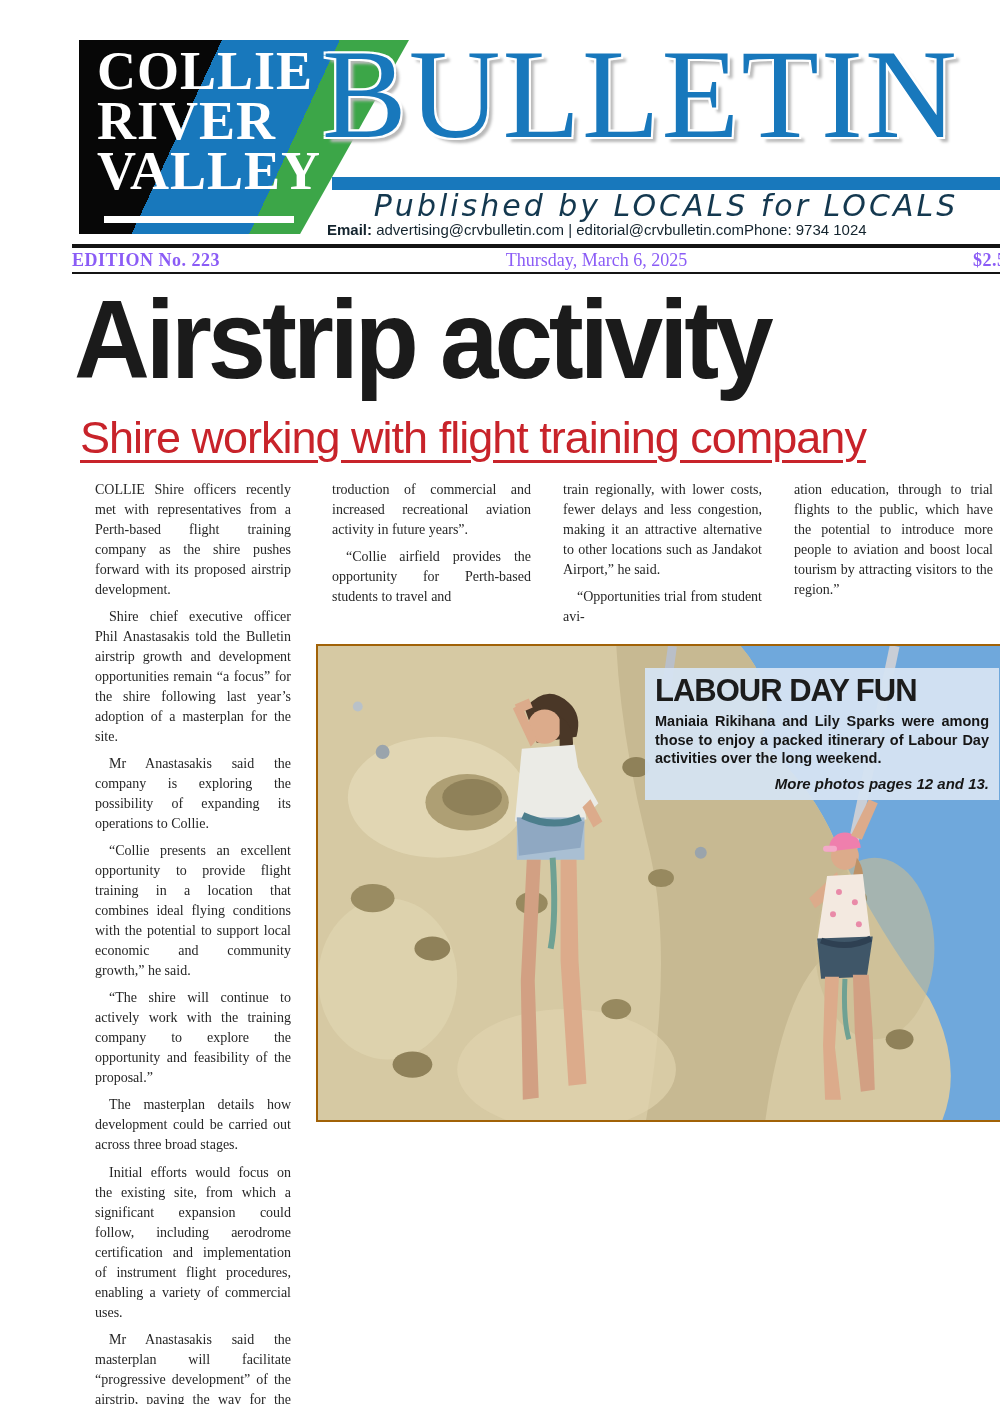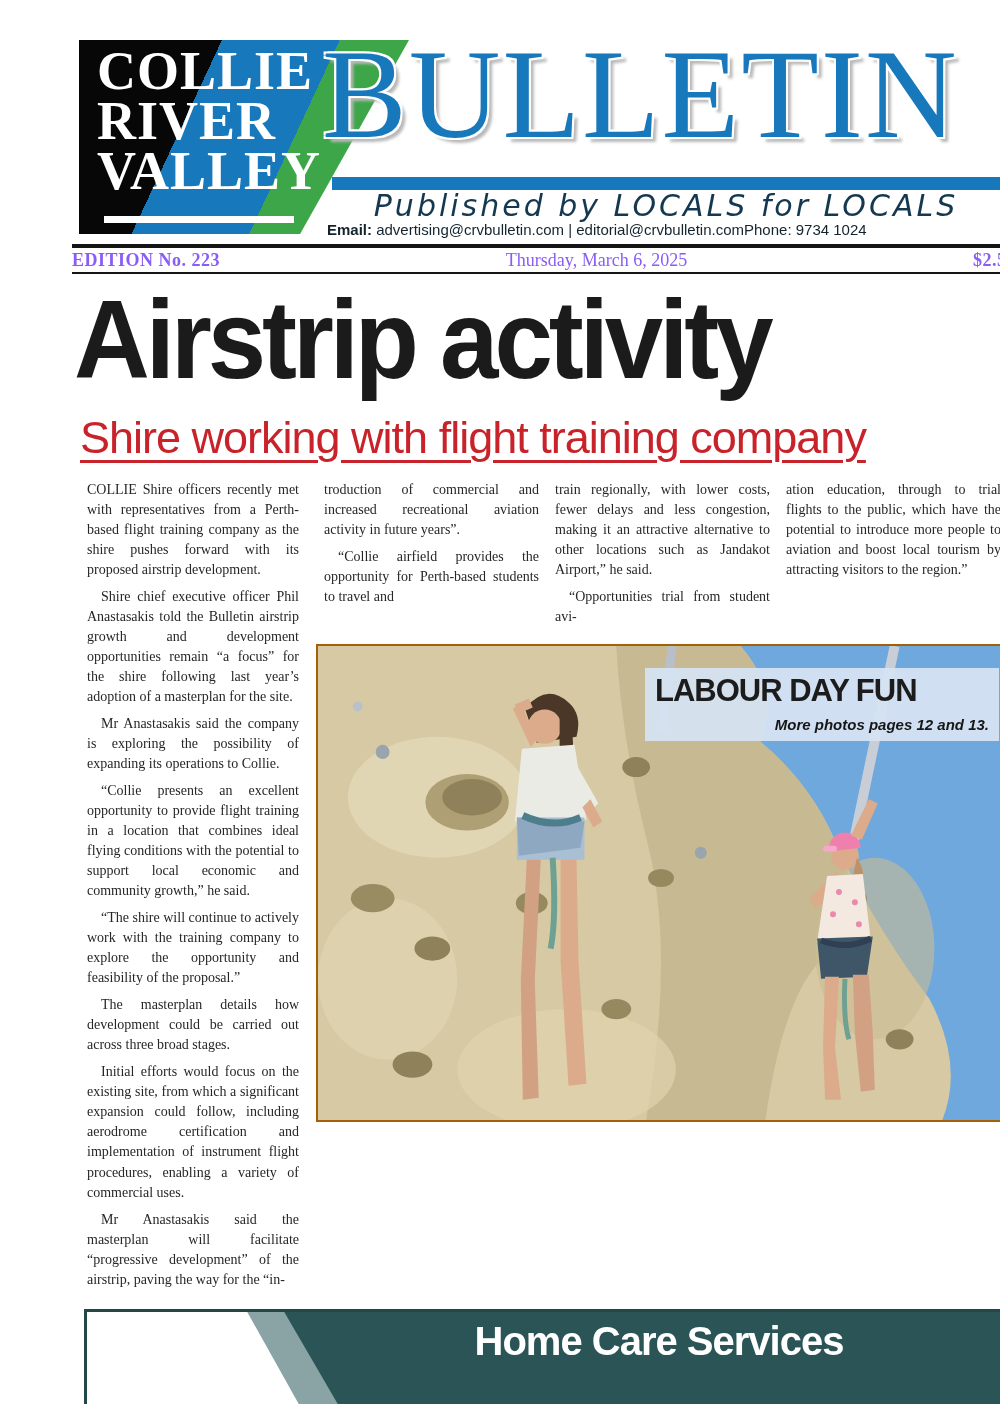--- a/index.html
+++ b/index.html
@@ -41,21 +41,21 @@
   .subheadline{margin:6px 36px 0;font-size:45px;letter-spacing:-1px;color:#C8232A;
         text-decoration:underline;text-decoration-thickness:3px;text-underline-offset:7px;
         white-space:nowrap;}
 
   
   .article{display:flex;gap:9px;margin:16px 35px 0;}
   .col{width:228px;flex:0 0 228px;}
   .right-area{flex:1;display:flex;flex-direction:column;}
   .top-cols{display:flex;}
   .top-cols .tcol{flex:1;}
-  .body-text p{margin:0 8px 7px;font-family:"Liberation Serif",serif;font-size:14px;
+  .body-text p{margin:0 16px 7px;font-family:"Liberation Serif",serif;font-size:14px;
         line-height:1.43;text-align:justify;color:#262626;}
   .body-text p.ind{text-indent:14px;}
 
   
   .photo{position:relative;margin-top:10px;height:474px;border:2px solid #a16207;
         background:#6FA8DC;overflow:hidden;}
   .photo svg{position:absolute;inset:0;width:100%;height:100%;}
   .caption{position:absolute;top:22px;right:8px;width:334px;
         background:rgba(213,227,242,.95);padding:5px 10px 8px;}
   .caption-title{font-size:31px;font-weight:800;letter-spacing:-1px;color:#1c1c1c;line-height:1.15;}
@@ -193,20 +193,21 @@
           <circle cx="518" cy="266" r="3" fill="#E98AA8"></circle>
             <circle cx="544" cy="276" r="3" fill="#E98AA8"></circle>
           <path d="M502,290 L558,288 L552,328 L506,330 Z" fill="#3F5668"></path>
           <path d="M510,328 l14,0 -4,70 6,52 -16,0 -2,-54 z" fill="#DCAB8B"></path>
           <path d="M538,326 l16,0 4,58 2,56 -14,2 -6,-58 z" fill="#D2A083"></path>
           <path d="M506,292 q26,10 50,-2" stroke="#2E4052" stroke-width="6" fill="none"></path>
           <path d="M530,330 q-2,40 4,60" stroke="#6FA193" stroke-width="5" fill="none"></path>
         </svg>
         <figcaption class="caption">
           <div class="caption-title">LABOUR DAY FUN</div>
+          <div class="caption-body">Maniaia Rikihana and Lily Sparks were among those to enjoy a packed itinerary of Labour Day activities over the long weekend.</div>
           <div class="caption-more">More photos pages 12 and 13.</div>
         </figcaption>
       </figure>
     </div>
   </main>
 
   <section class="ad">
     <div class="band band-title">Home Care Services</div>
 
     <div class="wedge-stripe"></div>

